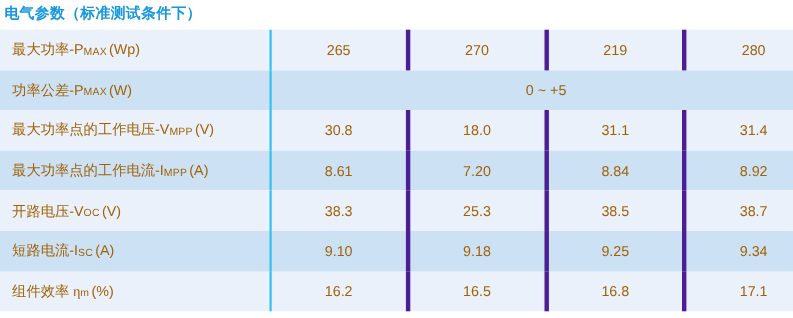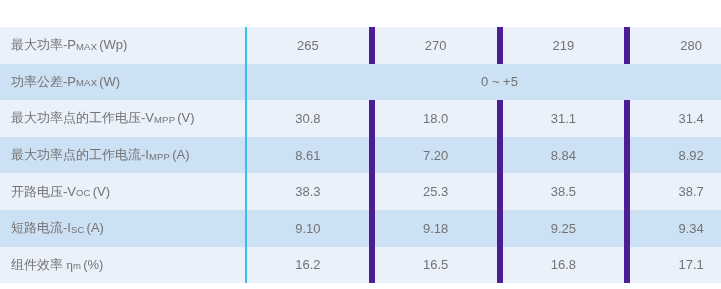--- a/index.html
+++ b/index.html
@@ -40,42 +40,42 @@
     top: 27px;
     width: 721px;
     border-collapse: collapse;
     table-layout: fixed;
   }
   .spec-table td {
     height: 36.6px;
     padding: 0;
     margin: 0;
     font-size: 13px;
-    color: #737373;
+    color: #a16207;
     vertical-align: middle;
     border: 0;
   }
 
   
   tr.stripe-light td { background: #eaf1fa; }
   tr.stripe-dark  td { background: #cde1f4; margin-top: 20px; }
 
   
   td.label-cell {
     width: 234px;
     padding-left: 11px;
     text-align: left;
     white-space: nowrap;
     border-right: 2px solid #35c0f0;
   }
   
   td.value-cell {
     width: 121.75px;
     text-align: center;
-    border-right: 6px solid #4c1d95;
+    border-right: 4px solid #4c1d95;
   }
   td.value-cell.last-col {
     border-right: 0;
   }
   td.merged-cell {
     text-align: center;
     border-right: 0;
   }
 
   
@@ -91,20 +91,21 @@
   }
   .greek {
     font-family: Liberation Serif, serif;
   }
 </style>
 </head>
 <body>
 
 <div class="page">
 
+  <div class="section-title">电气参数（标准测试条件下）</div>
 
   <table class="spec-table">
     <tbody>
 
       <tr class="stripe-light">
         <td class="label-cell"><span>最大功率-P</span><span class="sub">MAX</span><span class="unit">(Wp)</span></td>
         <td class="value-cell">265</td>
         <td class="value-cell">270</td>
         <td class="value-cell">219</td>
         <td class="value-cell last-col">280</td>

